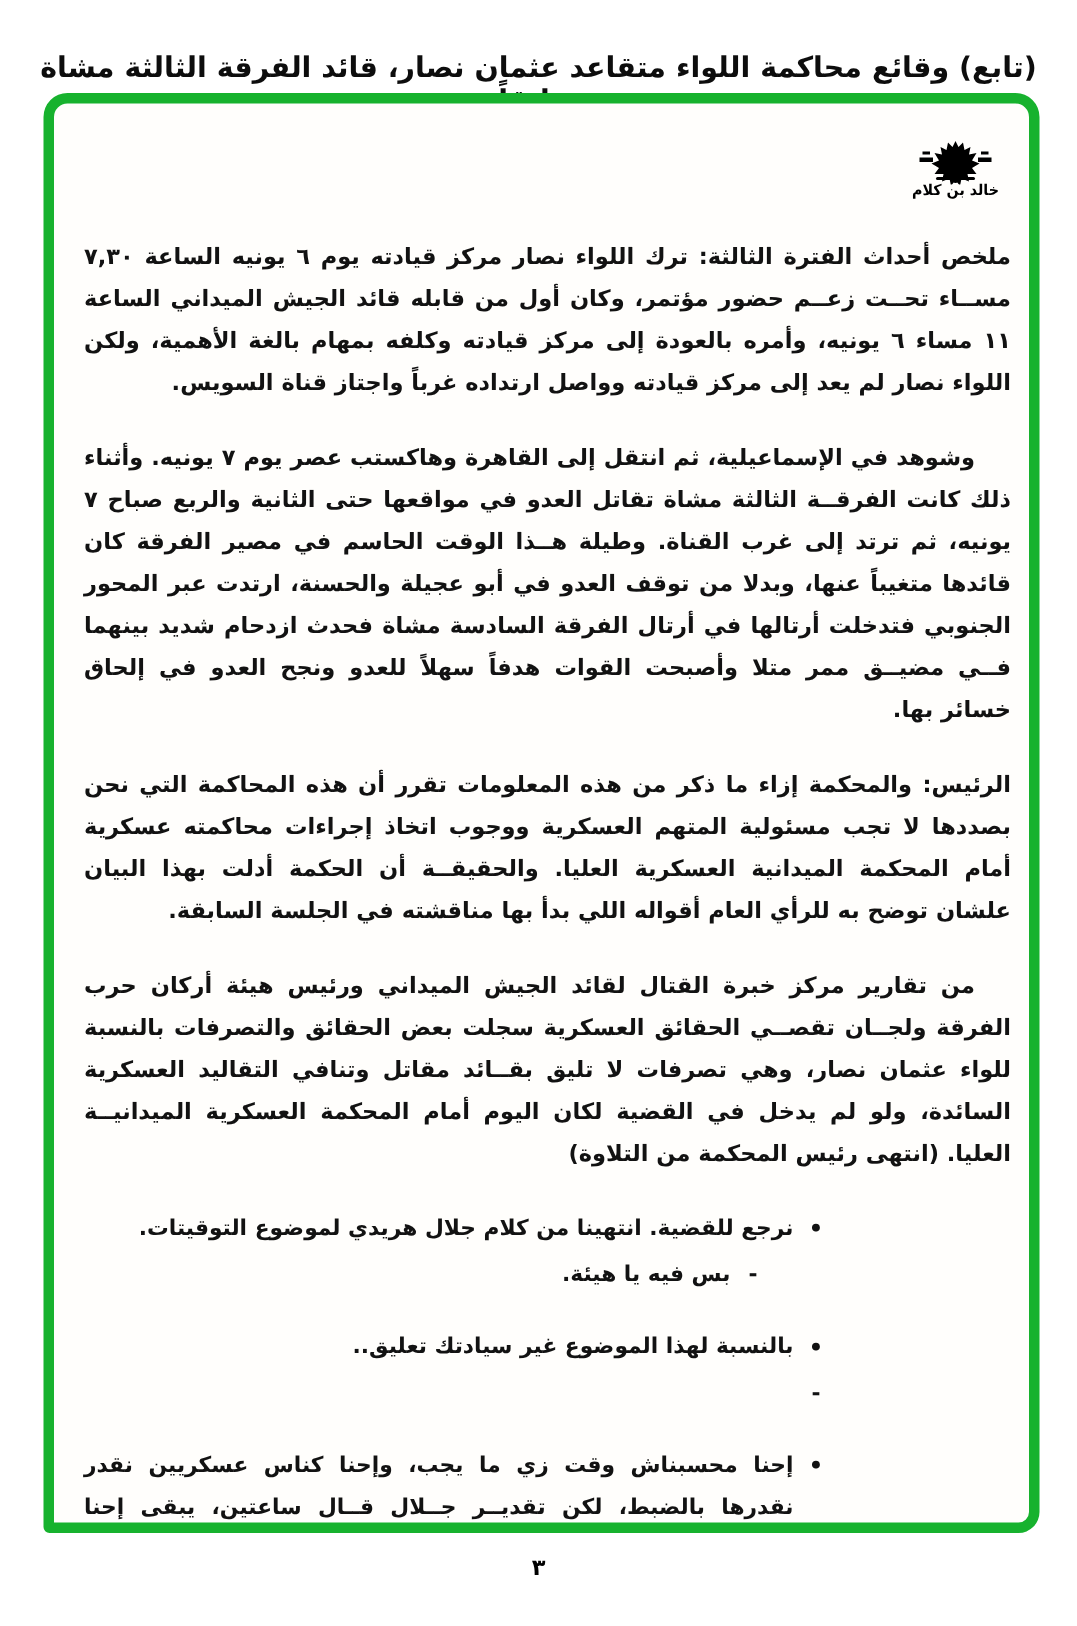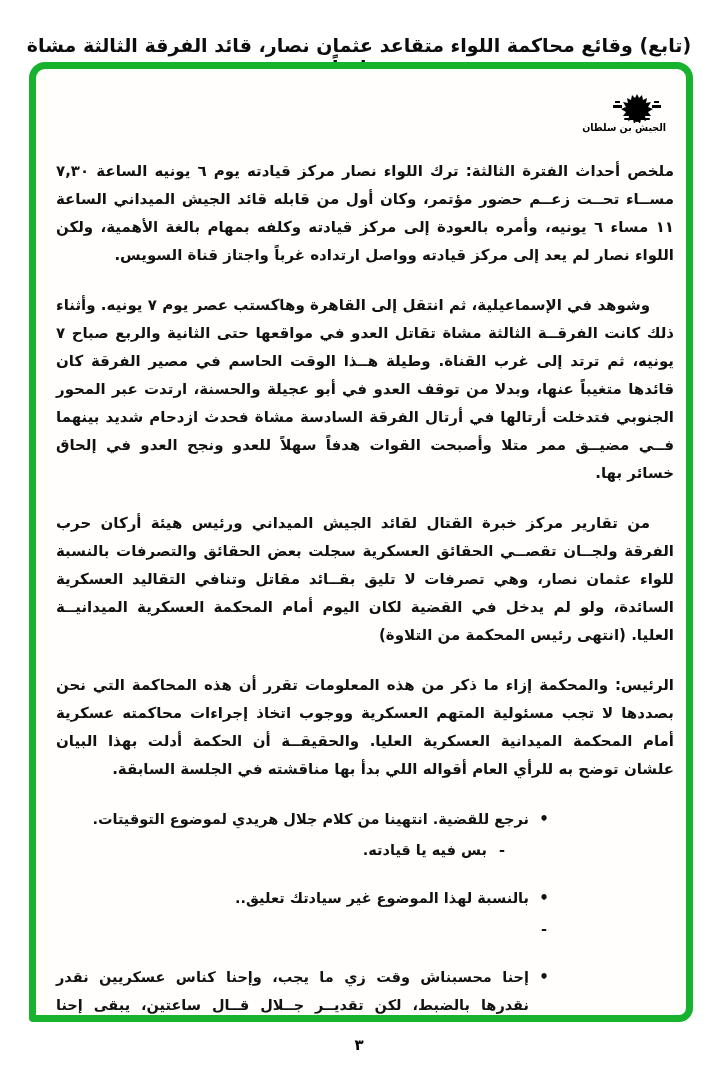--- a/index.html
+++ b/index.html
@@ -80,35 +80,35 @@
           <path d="M25 1 l2 4 3-3 1 5 4-2 -1 5 5-1 -3 5 5 2 -5 3 3 4 -6 0 1 5 -5 -2 -1 5 -3 -4 -3 4 -1 -5 -5 2 1 -5 -6 0 3 -4 -5 -3 5 -2 -3 -5 5 1 -1 -5 4 2 1 -5 3 3 z"></path>
 
           <rect x="1" y="12" width="9" height="3"></rect>
           <rect x="3" y="8" width="5" height="2"></rect>
           <rect x="40" y="12" width="9" height="3"></rect>
           <rect x="42" y="8" width="5" height="2"></rect>
           <circle cx="25" cy="27" r="2"></circle>
           <rect x="12" y="25" width="26" height="2" rx="1"></rect>
         </g>
       </svg>
-      <span class="stamp-caption">الجيش بن سلطان</span>
+      <span class="stamp-caption">خالد بن كلام</span>
     </div>
 
     <div id="doc-content">
         <p class="para">ملخص أحداث الفترة الثالثة: ترك اللواء نصار مركز قيادته يوم ٦ يونيه الساعة ٧,٣٠ مســاء تحــت زعــم حضور مؤتمر، وكان أول من قابله قائد الجيش الميداني الساعة ١١ مساء ٦ يونيه، وأمره بالعودة إلى مركز قيادته وكلفه بمهام بالغة الأهمية، ولكن اللواء نصار لم يعد إلى مركز قيادته وواصل ارتداده غرباً واجتاز قناة السويس.</p>
         <p class="para indent-sm">وشوهد في الإسماعيلية، ثم انتقل إلى القاهرة وهاكستب عصر يوم ٧ يونيه. وأثناء ذلك كانت الفرقــة الثالثة مشاة تقاتل العدو في مواقعها حتى الثانية والربع صباح ٧ يونيه، ثم ترتد إلى غرب القناة. وطيلة هــذا الوقت الحاسم في مصير الفرقة كان قائدها متغيباً عنها، وبدلا من توقف العدو في أبو عجيلة والحسنة، ارتدت عبر المحور الجنوبي فتدخلت أرتالها في أرتال الفرقة السادسة مشاة فحدث ازدحام شديد بينهما فــي مضيــق ممر متلا وأصبحت القوات هدفاً سهلاً للعدو ونجح العدو في إلحاق خسائر بها.</p>
+        <p class="para">الرئيس: والمحكمة إزاء ما ذكر من هذه المعلومات تقرر أن هذه المحاكمة التي نحن بصددها لا تجب مسئولية المتهم العسكرية ووجوب اتخاذ إجراءات محاكمته عسكرية أمام المحكمة الميدانية العسكرية العليا. والحقيقــة أن الحكمة أدلت بهذا البيان علشان توضح به للرأي العام أقواله اللي بدأ بها مناقشته في الجلسة السابقة.</p>
         <p class="para indent-sm">من تقارير مركز خبرة القتال لقائد الجيش الميداني ورئيس هيئة أركان حرب الفرقة ولجــان تقصــي الحقائق العسكرية سجلت بعض الحقائق والتصرفات بالنسبة للواء عثمان نصار، وهي تصرفات لا تليق بقــائد مقاتل وتنافي التقاليد العسكرية السائدة، ولو لم يدخل في القضية لكان اليوم أمام المحكمة العسكرية الميدانيــة العليا. (انتهى رئيس المحكمة من التلاوة)</p>
-        <p class="para">الرئيس: والمحكمة إزاء ما ذكر من هذه المعلومات تقرر أن هذه المحاكمة التي نحن بصددها لا تجب مسئولية المتهم العسكرية ووجوب اتخاذ إجراءات محاكمته عسكرية أمام المحكمة الميدانية العسكرية العليا. والحقيقــة أن الحكمة أدلت بهذا البيان علشان توضح به للرأي العام أقواله اللي بدأ بها مناقشته في الجلسة السابقة.</p>
         <div class="li bullet">
           <span class="marker dot">•</span>
           <div class="li-text">نرجع للقضية. انتهينا من كلام جلال هريدي لموضوع التوقيتات.</div>
         </div>
         <div class="li subdash">
           <span class="marker">-</span>
-          <div class="li-text">بس فيه يا قيادته.</div>
+          <div class="li-text">بس فيه يا هيئة.</div>
         </div>
         <div class="li bullet gap-before">
           <span class="marker dot">•</span>
           <div class="li-text">بالنسبة لهذا الموضوع غير سيادتك تعليق..</div>
         </div>
         <div class="li dash">
           <span class="marker">-</span>
         </div>
         <div class="li bullet gap-before">
           <span class="marker dot">•</span>

